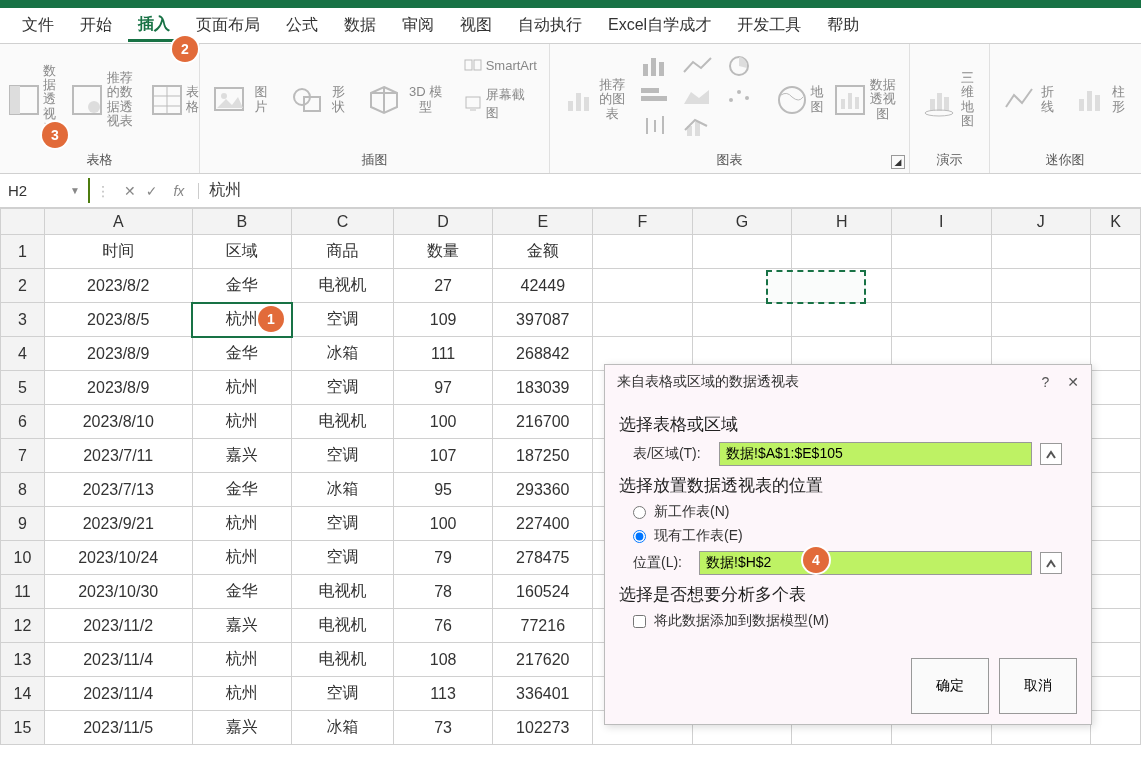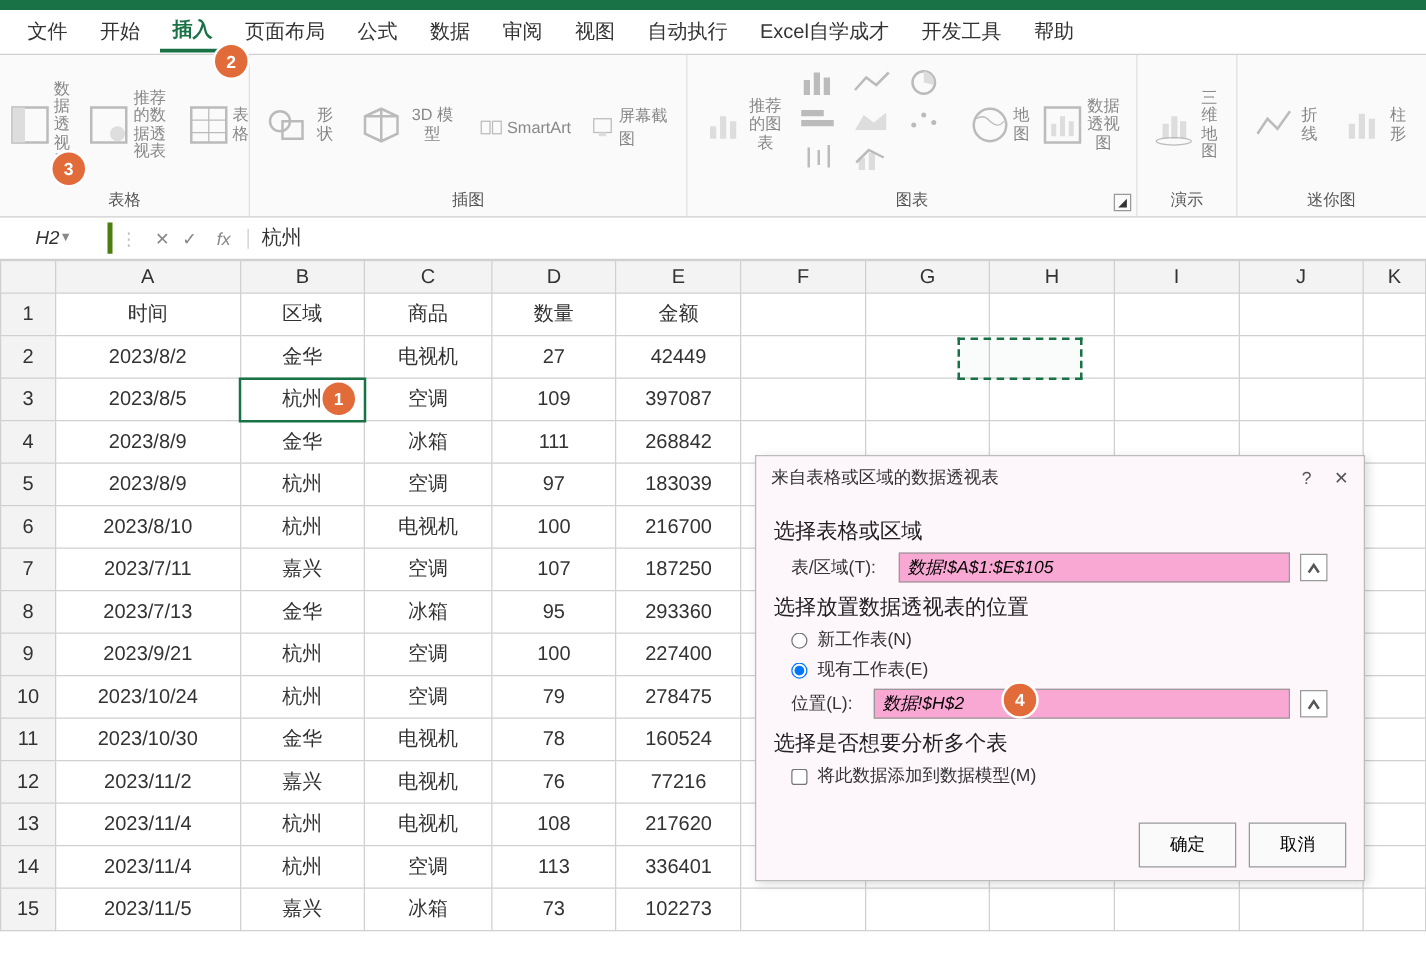--- a/index.html
+++ b/index.html
@@ -11,21 +11,21 @@
   .ribbon { display: flex; border-bottom: 1px solid #d0d0d0; height: 130px; background: #fafafa; }
   .ribbon-group { display: flex; flex-direction: column; align-items: center; padding: 6px 8px 2px 8px; border-right: 1px solid #e0e0e0; position: relative; }
   .ribbon-row { display: flex; gap: 8px; flex: 1; }
   .ribbon-btn { display: flex; flex-direction: row; align-items: center; justify-content: flex-start; padding: 4px 4px; gap: 2px; cursor: pointer; min-width: 50px; color: #888; }
   .ribbon-btn .icon-box { width: 36px; height: 36px; display: flex; align-items: center; justify-content: center; }
   .ribbon-btn .lbl { font-size: 13px; text-align: center; line-height: 1.1; }
   .ribbon-group-label { font-size: 13px; color: #555; padding: 2px 0; text-align: center; width: 100%; }
   .ribbon-small { display: flex; align-items: center; gap: 4px; font-size: 13px; color: #888; padding: 2px 4px; }
   .launcher { position: absolute; right: 4px; bottom: 4px; width: 14px; height: 14px; border: 1px solid #999; font-size: 9px; display:flex;align-items:center;justify-content:center;}
   .formula-bar { display: flex; align-items: center; border-bottom: 1px solid #d0d0d0; height: 34px; }
-  .name-box { width: 90px; border-right: 4px solid #4d7c0f; padding: 4px 8px; font-size: 15px; display: flex; align-items: center; justify-content: center; font-style: italic; }
+  .name-box { width: 90px; border-right: 2px solid #4d7c0f; padding: 4px 8px; font-size: 15px; display: flex; align-items: center; justify-content: space-between; }
   .name-box .dd { color: #888; font-size: 10px; }
   .fx-controls { display: flex; align-items: center; padding: 0 8px; gap: 10px; color: #888; border-right: 1px solid #ccc; }
   .fx-label { padding: 0 6px; font-style: italic; }
   .formula-value { padding: 4px 10px; font-size: 16px; flex: 1; }
   .sheet-area { position: relative; }
   .grid { border-collapse: collapse; }
   .grid th, .grid td { border: 1px solid #d0d0d0; font-size: 16px; text-align: center; }
   .grid .col-head { background: #f3f3f3; height: 26px; font-weight: normal; }
   .grid .row-head { background: #f3f3f3; width: 44px; font-weight: normal; }
   .grid .select-all { background: #f3f3f3; width: 44px; }
@@ -35,25 +35,25 @@
   .active-cell { outline: 2px solid #187245; outline-offset: -1px; position: relative; }
   .marquee { position: absolute; border: 2px dashed #187245; background: rgba(24,114,69,0.02); pointer-events: none; }
   .step-badge { position: absolute; width: 26px; height: 26px; background: #e26b3a; border-radius: 50%; color: #fff; font-weight: bold; display: flex; align-items: center; justify-content: center; font-size: 14px; z-index: 50; box-shadow: 0 0 0 2px #fff; }
   .dialog { position: absolute; left: 604px; top: 364px; width: 488px; background: #fdf6fa; border: 1px solid #bbb; box-shadow: 2px 2px 8px rgba(0,0,0,0.15); font-size: 14px; z-index: 40; }
   .dialog-title { display: flex; justify-content: space-between; align-items: center; padding: 8px 12px; font-size: 14px; }
   .dialog-title .controls { display: flex; gap: 18px; color: #555; }
   .dialog-body { padding: 6px 14px 12px 14px; }
   .section-label { font-size: 17px; color: #222; margin: 8px 0 6px 0; }
   .field-row { display: flex; align-items: center; gap: 8px; margin: 4px 15px 4px 14px; }
   .field-label { min-width: 78px; }
-  .text-input { flex: 1; border: 1px solid #999; padding: 3px 6px; font-size: 14px; background: #f9a8d4; font-style: italic; }
+  .text-input { flex: 1; border: 1px solid #999; padding: 3px 6px; font-size: 14px; background: #bef264; }
   .collapse-btn { width: 22px; height: 22px; border: 1px solid #999; background: #fff; display:flex;align-items:center;justify-content:center; }
   .radio-row, .check-row { display: flex; align-items: center; gap: 8px; margin: 6px 0 6px 14px; }
   .dialog-buttons { display: flex; justify-content: flex-end; gap: 10px; padding: 10px 14px; }
-  .dlg-btn { border: 1px solid #999; padding: 8px 24px; background: #fafafa; cursor: pointer; font-size: 14px; }
+  .dlg-btn { border: 1px solid #999; padding: 18px 24px; background: #fafafa; cursor: pointer; font-size: 14px; }
   svg { display: block; }
 </style>
 </head>
 <body>
 
 <div class="titlebar-strip"></div>
 
 <div class="menubar">
   <span class="menu-item">文件</span>
   <span class="menu-item">开始</span>
@@ -106,35 +106,45 @@
       </div>
     </div>
     <div class="ribbon-group-label">表格</div>
   </div>
 
   <div class="ribbon-group" style="width:350px">
     <div class="ribbon-row">
       <div class="ribbon-btn">
         <span class="icon-box">
             <svg width="34" height="34">
+              <rect x="3" y="5" width="28" height="22" fill="none" stroke="#bbb" stroke-width="2"></rect>
+              <circle cx="12" cy="13" r="3" fill="#ddd"></circle>
+              <path d="M5 25 L14 16 L20 22 L26 14 L31 25 Z" fill="#ddd"></path>
+            </svg>
+          </span>
+        <span class="lbl">图片</span>
+      </div>
+      <div class="ribbon-btn">
+        <span class="icon-box">
+            <svg width="34" height="34">
               <circle cx="12" cy="14" r="8" fill="none" stroke="#bbb" stroke-width="2"></circle>
               <rect x="14" y="14" width="16" height="14" fill="none" stroke="#bbb" stroke-width="2"></rect>
             </svg>
           </span>
         <span class="lbl">形状</span>
       </div>
       <div class="ribbon-btn">
         <span class="icon-box">
             <svg width="34" height="34">
               <path d="M17 4 L30 10 L30 24 L17 30 L4 24 L4 10 Z M17 4 L17 30 M4 10 L30 10" fill="none" stroke="#bbb" stroke-width="2"></path>
             </svg>
           </span>
         <span class="lbl">3D 模型</span>
       </div>
-      <div style="display:flex;gap:8px;padding-top:4px">
+      <div style="display:flex;flex-direction:column;gap:8px;padding-top:4px">
         <div class="ribbon-small">
           <span>
               <svg width="18" height="18">
                 <rect x="1" y="4" width="7" height="10" stroke="#bbb" fill="none"></rect>
                 <rect x="10" y="4" width="7" height="10" stroke="#bbb" fill="none"></rect>
               </svg>
             </span>
           <span>SmartArt</span>
         </div>
         <div class="ribbon-small">

